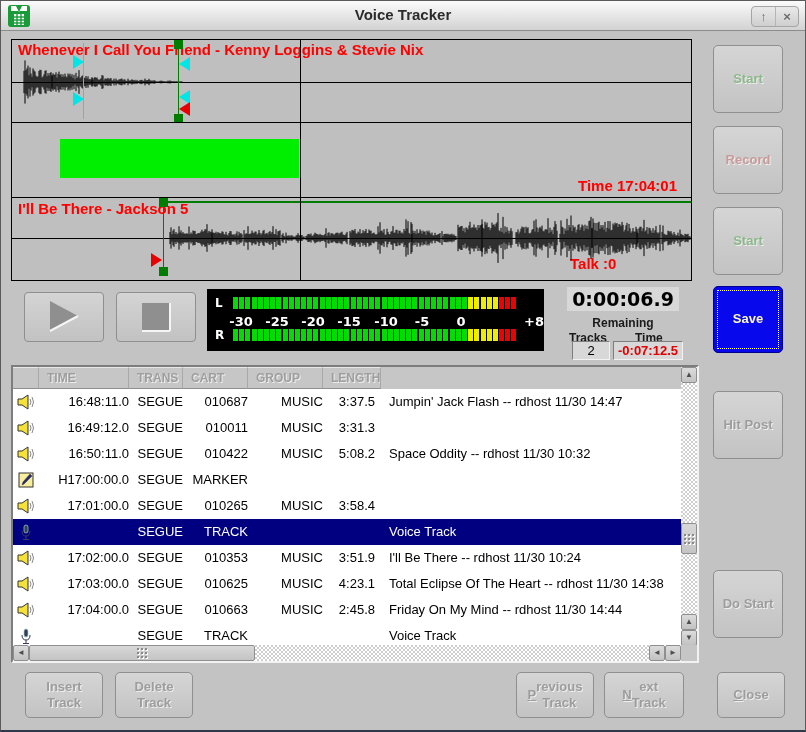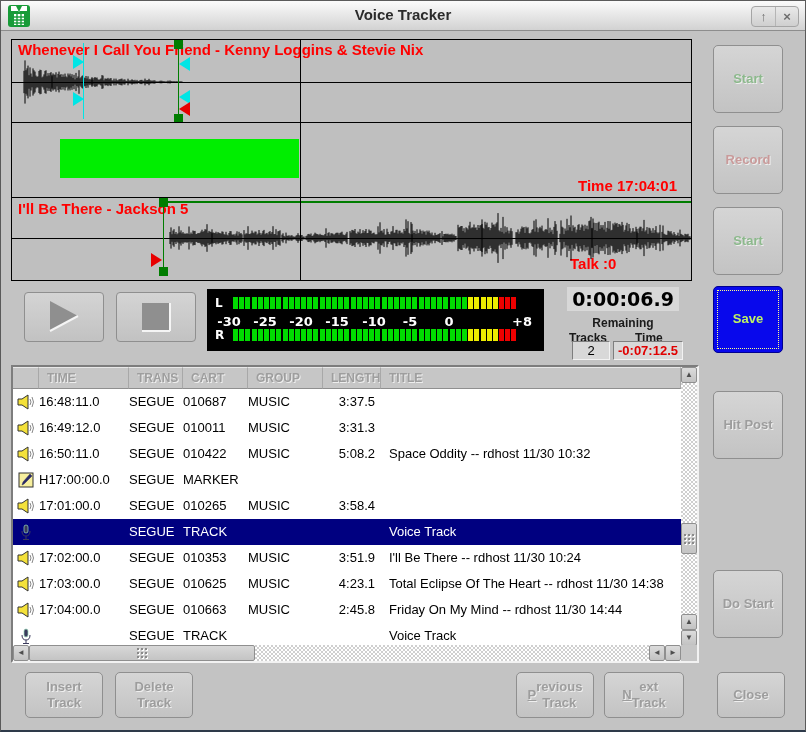--- a/index.html
+++ b/index.html
@@ -45,60 +45,60 @@
   .wave { position:absolute; left:0; top:0; z-index:2; }
 
   
   .tbtn { position:absolute; width:80px; height:50px; background:linear-gradient(#d4d4d4,#c2c2c2);
     border:1px solid #8f8f8f; border-radius:4px; display:flex; align-items:center; justify-content:center; }
   .meter { position:absolute; left:206px; top:288px; width:337px; height:62px; background:#000; }
   .meter-row { position:absolute; left:8px; display:flex; align-items:center; height:12px; }
   .meter-ch { color:#fff; font-weight:bold; font-size:12px; width:18px; font-family:"DejaVu Sans", sans-serif; }
   .segs { display:flex; }
   .seg { width:5px; height:12px; margin-right:1.2px; }
-  .scale { position:absolute; left:0; top:25px; width:100%; height:14px;padding-left:36px; }
+  .scale { position:absolute; left:12px; top:25px; width:100%; height:14px;padding-left:36px; }
   .scale span { position:absolute; color:#fff; font-weight:bold; font-size:13px;
     font-family:"DejaVu Sans", sans-serif; transform:translateX(-50%); }
   .lcd { position:absolute; background:#d8d8d8; }
   .elapsed { left:566px; top:286px; width:112px; height:24px; text-align:center;
     font-family:"DejaVu Sans", sans-serif; font-weight:bold; font-size:19px; line-height:24px; color:#000; }
   .small-label { position:absolute; font-weight:bold; font-size:12px; color:#1a1a1a; }
   .sunken { border-top:1px solid #7e7e7e; border-left:1px solid #7e7e7e;
     border-bottom:1px solid #f2f2f2; border-right:1px solid #f2f2f2; background:#d8d8d8; }
   .tracks-box { position:absolute; left:571px; top:340px; width:38px; height:19px;
     text-align:center; font-size:13px; line-height:17px; color:#000; }
   .timeRem-box { position:absolute; left:612px; top:340px; width:70px; height:19px;
     text-align:center; font-size:13px; font-weight:bold; line-height:17px; color:#e00000; }
 
   
   .btn { position:absolute; background:linear-gradient(#d5d5d5,#c3c3c3); border:1px solid #8f8f8f;
     border-radius:5px; display:flex; align-items:center; justify-content:center; text-align:center;
     font-size:13px; font-weight:bold; color:#9d9d9d; text-shadow:1px 1px 0 #efefef; line-height:1.25; }
   .btn.green-text { color:#8cb98c; }
   .btn.red-text { color:#c99a9a; }
-  .btn.save { background:#0808ec; border:1px solid #000090; color:#bef264; text-shadow:none; position:absolute; }
+  .btn.save { background:#0808ec; border:1px solid #000090; color:#fef9c3; text-shadow:none; position:absolute; }
   .btn.save::after { content:""; position:absolute; inset:3px; border:1px dotted #ffff8a; }
   .rbtn { left:712px; width:70px; height:68px; }
   .bbtn { top:671px; height:46px; }
   u { text-decoration:underline; }
 
   
   .logtable { position:absolute; left:10px; top:364px; width:688px; height:298px;
     border-top:2px solid #7d7d7d; border-left:2px solid #7d7d7d;
     border-bottom:2px solid #f2f2f2; border-right:2px solid #f2f2f2; background:#fff; }
   .loghead { position:absolute; left:0; top:0; width:668px; height:22px; background:#c6c6c6; display:flex; }
   .loghead .hcell { border-right:1px solid #a8a8a8; border-top:1px solid #e8e8e8; border-bottom:1px solid #8f8f8f;
     color:#9e9e9e; text-shadow:1px 1px 0 #eee; font-size:12px; font-weight:bold;
     line-height:20px; padding-left:8px; overflow:hidden; white-space:nowrap; }
   .logrows { position:absolute; left:0; top:22px; width:668px; height:258px; background:#fff; overflow:hidden; }
   .lrow { display:flex; height:26px; background:#fff; color:#000; font-size:13px; }
   .lrow.sel { background:#000080; color:#fff; }
   .cell { white-space:nowrap; overflow:hidden; line-height:26px; }
   .c-icon { display:flex; align-items:center; justify-content:center; }
-  .c-center { text-align:left; }
+  .c-center { text-align:right; }
   .c-right { text-align:right; padding-right:6px; }
   .c-left { padding-left:8px; }
 
   
   .checker { background-image:
       linear-gradient(45deg,#fff 25%,transparent 25%,transparent 75%,#fff 75%),
       linear-gradient(45deg,#fff 25%,#cfcfcf 25%,#cfcfcf 75%,#fff 75%);
     background-size:4px 4px; background-position:0 0,2px 2px; background-color:#e2e2e2; }
   .sb-btn { position:absolute; width:16px; height:16px; background:linear-gradient(#dcdcdc,#c2c2c2);
     border:1px solid #8f8f8f; border-radius:2px; color:#4e4e4e; font-size:8px; text-align:center; line-height:14px; }
@@ -316,35 +316,35 @@
   </div>
 
 <div class="logtable">
   <div class="loghead" id="loghead">
       <div class="hcell" style="width: 26px;"></div>
       <div class="hcell" style="width: 90px;">TIME</div>
       <div class="hcell" style="width: 54px;">TRANS</div>
       <div class="hcell" style="width: 65px;">CART</div>
       <div class="hcell" style="width: 75px;">GROUP</div>
       <div class="hcell" style="width: 58px;">LENGTH</div>
-      <div class="hcell" style="width: 300px; flex: 1 1 0%;">TITLE</div>
     </div>
   <div class="logrows" id="logrows">
       <div class="lrow">
         <div class="cell c-icon" style="width: 26px;">
           <svg width="18" height="16" viewBox="0 0 18 16">
             <polygon points="1,5 5,5 11,1 11,15 5,11 1,11" fill="#f4e13a" stroke="#333" stroke-width="1"></polygon>
             <path d="M13 5 Q15 8 13 11 M15 3 Q18 8 15 13" stroke="#888" stroke-width="1" fill="none"></path>
           </svg>
         </div>
         <div class="cell c-center" style="width: 90px;">16:48:11.0</div>
         <div class="cell c-center" style="width: 54px;">SEGUE</div>
         <div class="cell c-center" style="width: 65px;">010687</div>
         <div class="cell c-center" style="width: 75px;">MUSIC</div>
         <div class="cell c-right" style="width: 58px;">3:37.5</div>
+        <div class="cell c-left" style="width: 300px; flex: 1 1 0%;">Jumpin' Jack Flash -- rdhost 11/30 14:47</div>
       </div>
       <div class="lrow">
         <div class="cell c-icon" style="width: 26px;">
           <svg width="18" height="16" viewBox="0 0 18 16">
             <polygon points="1,5 5,5 11,1 11,15 5,11 1,11" fill="#f4e13a" stroke="#333" stroke-width="1"></polygon>
             <path d="M13 5 Q15 8 13 11 M15 3 Q18 8 15 13" stroke="#888" stroke-width="1" fill="none"></path>
           </svg>
         </div>
         <div class="cell c-center" style="width: 90px;">16:49:12.0</div>
         <div class="cell c-center" style="width: 54px;">SEGUE</div>

